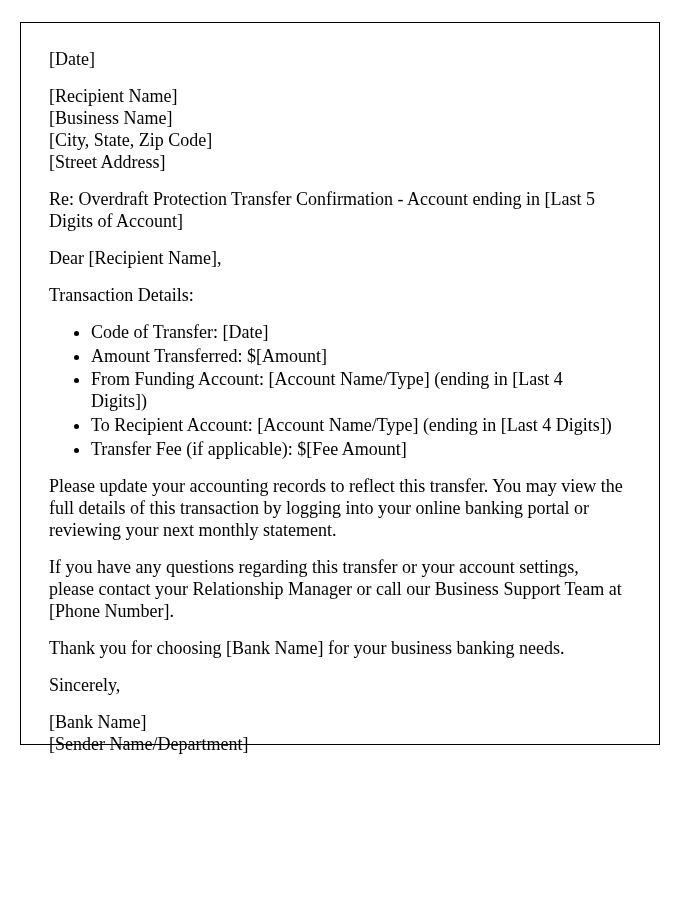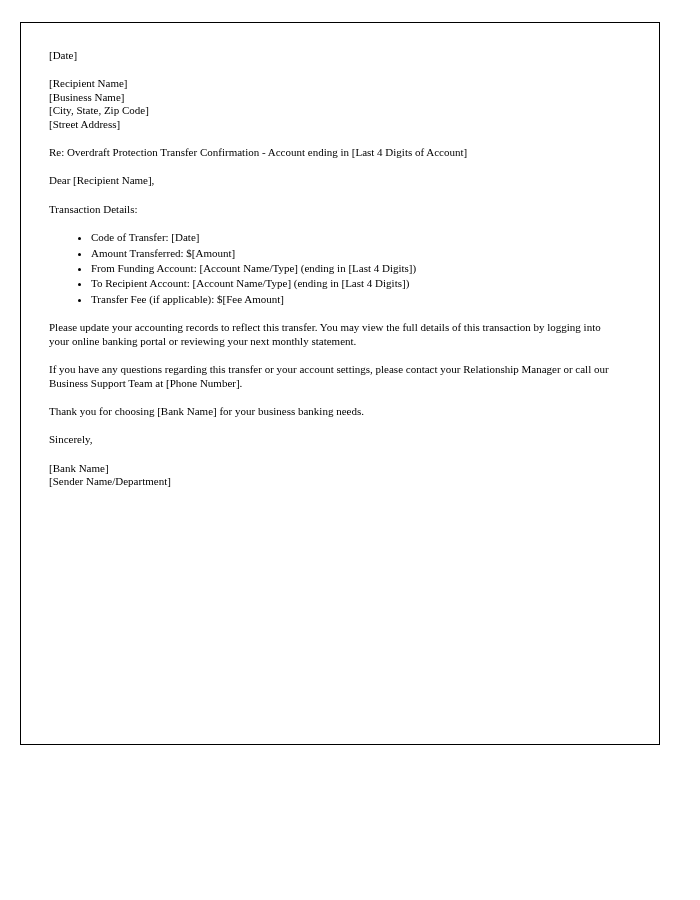--- a/index.html
+++ b/index.html
@@ -17,21 +17,21 @@
   .letter-page {
     position: absolute;
     left: 20px;
     top: 22px;
     width: 640px;
     height: 723px;
     box-sizing: border-box;
     border: 1px solid #000000;
     background: #ffffff;
     padding: 26px 36px 20px 28px;
-    font-size: 11px;
+    font-size: 18px;
     line-height: 1.22;
   }
   .para {
     margin: 0 0 15px 0;
   }
   .tight-line {
     margin: 0;
   }
   .address-block {
     margin: 0 0 15px 0;
@@ -59,21 +59,21 @@
 
   <p class="para">[Date]</p>
 
   <div class="address-block">
     <p class="tight-line">[Recipient Name]</p>
     <p class="tight-line">[Business Name]</p>
     <p class="tight-line">[City, State, Zip Code]</p>
     <p class="tight-line">[Street Address]</p>
   </div>
 
-  <p class="para">Re: Overdraft Protection Transfer Confirmation - Account ending in [Last 4 Digits of Account]</p>
+  <p class="para">Re: Overdraft Protection Transfer Confirmation - Account ending in [Last 5 Digits of Account]</p>
 
   <p class="para">Dear [Recipient Name],</p>
 
 
   <p class="details-heading">Transaction Details:</p>
 
   <ul class="details-list">
     <li>Code of Transfer: [Date]</li>
     <li>Amount Transferred: $[Amount]</li>
     <li>From Funding Account: [Account Name/Type] (ending in [Last 4 Digits])</li>

